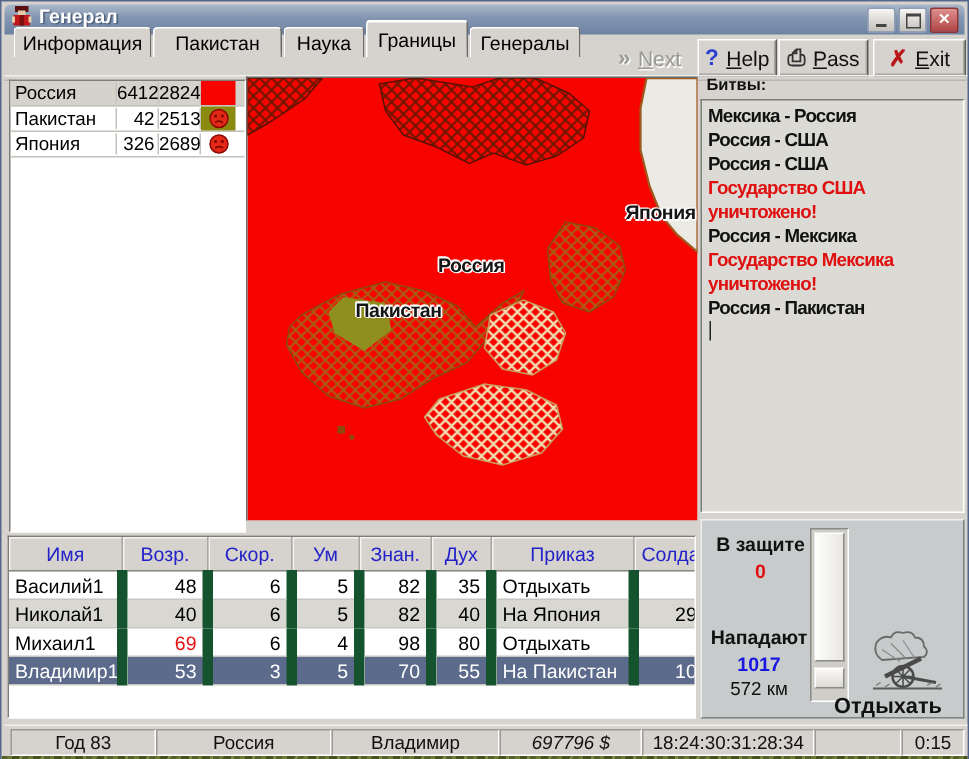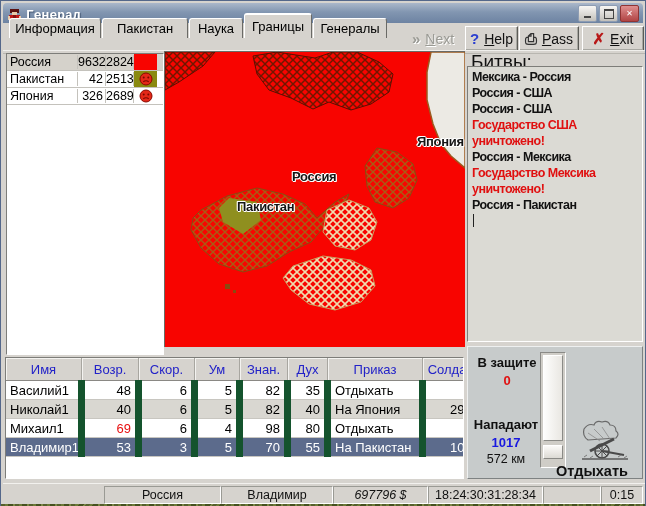--- a/index.html
+++ b/index.html
@@ -2,21 +2,21 @@
 <html><head>
 <meta charset="utf-8">
 <style>
   html,body{margin:0;padding:0;}
   body{font-family:"Liberation Sans", sans-serif; background:#3a4a20;}
   .screen{position:relative;width:646px;height:506px;background:#d6d3ce;overflow:hidden;
           border-left:1px solid #54678a;border-right:1px solid #54678a;border-top:1px solid #54678a;box-sizing:border-box;}
   
   .titlebar{position:absolute;left:2px;top:2px;width:640px;height:20px;
             background:linear-gradient(#aab7ca,#8296b1 45%,#6d83a2);
-            border-radius:4px 4px 0 0;display:flex;align-items:flex-end;font-family:Liberation Mono, monospace;}
+            border-radius:4px 4px 0 0;display:flex;align-items:flex-start;}
   .app-icon{width:15px;height:15px;margin:0 4px 0 4px;flex:0 0 auto;}
   .win-title{color:#fff;font-weight:bold;font-size:13px;text-shadow:1px 1px 1px #41546f;}
   .win-controls{position:absolute;right:4px;top:2px;display:flex;gap:2px;}
   .win-btn{width:17px;height:15px;border:1px solid #8d9cb3;border-radius:2px;
            background:linear-gradient(#f7f6f4,#c3c0ba);display:flex;align-items:center;justify-content:center;
            font-size:10px;line-height:10px;color:#333;font-weight:bold;}
   .win-btn.close{background:linear-gradient(#df8f8f,#b14444);border-color:#8f3434;color:#fff;}
   .min-glyph{display:block;width:7px;height:2px;background:#444;margin-top:7px;}
   .max-glyph{display:block;width:8px;height:7px;border:1px solid #444;border-top-width:2px;}
   
@@ -40,21 +40,21 @@
   .c-row:nth-child(1){background:#d5d2cb;}
   .c-name{width:71px;padding-left:3px;border-right:1px solid #c4c2bc;box-sizing:border-box;overflow:hidden;}
   .c-v{width:28px;text-align:right;padding-right:2px;border-right:1px solid #c4c2bc;box-sizing:border-box;}
   .c-flag{width:23px;height:16px;display:flex;align-items:center;justify-content:center;box-sizing:border-box;}
   
   .map{position:absolute;left:163px;top:50px;width:300px;height:295px;
        border-top:1px solid #6a6a66;border-left:1px solid #6a6a66;}
   .map-label{position:absolute;font-size:13px;font-weight:bold;color:#151515;letter-spacing:-0.3px;
        text-shadow:1px 0 0 #fff,-1px 0 0 #fff,0 1px 0 #fff,0 -1px 0 #fff,1px 1px 0 #fff,-1px -1px 0 #fff;}
   
-  .battles-title{position:absolute;left:470px;top:50px;font-size:19px;font-weight:normal;color:#111;}
+  .battles-title{position:absolute;left:470px;top:50px;font-size:11px;font-weight:bold;color:#111;}
   .battles-list{position:absolute;left:466px;top:65px;width:176px;height:276px;background:#dbdad4;
        border-top:1px solid #7d7d79;border-left:1px solid #7d7d79;border-bottom:1px solid #fff;border-right:1px solid #fff;
        box-sizing:border-box;padding:2px 0 0 4px;overflow:hidden;}
   .battle-item{font-size:12.5px;font-weight:bold;color:#111;line-height:16px;letter-spacing:-0.5px;}
   .battle-item.destroyed{color:#e01010;}
   .text-caret{width:1px;height:13px;background:#222;margin:1px 0 0 1px;}
   
   .generals-box{position:absolute;left:4px;top:356px;width:459px;height:122px;background:#fff;
        border-top:1px solid #7d7d79;border-left:1px solid #7d7d79;border-bottom:1px solid #fff;border-right:1px solid #fff;
        box-sizing:border-box;overflow:hidden;}
@@ -136,21 +136,21 @@
       <div class="btn" style="left: 581px; width: 62px; top: 25px; position: absolute;">
         <span class="ic" style="color: rgb(184, 24, 24);">✗</span>
         <span><u>E</u>xit</span>
       </div>
     </div>
   <div class="toolbar-underline"></div>
 
   <div class="countries-panel" id="countries">
       <div class="c-row">
         <div class="c-name">Россия</div>
-        <div class="c-v">9632</div>
+        <div class="c-v">6412</div>
         <div class="c-v">28242</div>
         <div class="c-flag" style="background: rgb(248, 4, 0);"></div>
       </div>
       <div class="c-row">
         <div class="c-name">Пакистан</div>
         <div class="c-v">42</div>
         <div class="c-v">2513</div>
         <div class="c-flag" style="background: rgb(138, 138, 16);">
           <svg width="14" height="14" viewBox="0 0 14 14">
             <circle cx="7" cy="7" r="6" fill="#e42818" stroke="#8a0800" stroke-width="1"></circle>
@@ -298,20 +298,21 @@
       <circle cx="22" cy="32" r="7" fill="none" stroke="#4a4a4a" stroke-width="1.6"></circle>
       <path d="M22,25 v14 M15,32 h14 M17,27 l10,10 M27,27 l-10,10" stroke="#4a4a4a" stroke-width="1"></path>
       <line x1="22" y1="32" x2="44" y2="36" stroke="#4a4a4a" stroke-width="2"></line>
       <path d="M2,40 h46" stroke="#5a5a5a" stroke-width="1.4"></path>
       <path d="M4,38 l3,-2 M10,39 l3,-2 M38,38 l3,-2 M44,39 l3,-2" stroke="#7a7a7a" stroke-width="1"></path>
     </svg>
     <div class="dp-text" style="left:76px;top:116px;width:96px;font-weight:bold;font-size:14.5px;">Отдыхать</div>
   </div>
 
   <div class="statusbar" id="statusbar">
+      <div class="status-panel" style="left: 4px; width: 95px;">Год 83</div>
       <div class="status-panel" style="left: 101px; width: 115px;">Россия</div>
       <div class="status-panel" style="left: 218px; width: 110px;">Владимир</div>
       <div class="status-panel" style="left: 330px; width: 93px; font-style: italic;">697796 $</div>
       <div class="status-panel" style="left: 425px; width: 113px;">18:24:30:31:28:34</div>
       <div class="status-panel" style="left: 540px; width: 56px;"></div>
       <div class="status-panel" style="left: 598px; width: 40px;">0:15</div>
     </div>
   <div class="desktop-strip"></div>
 </div>
 

